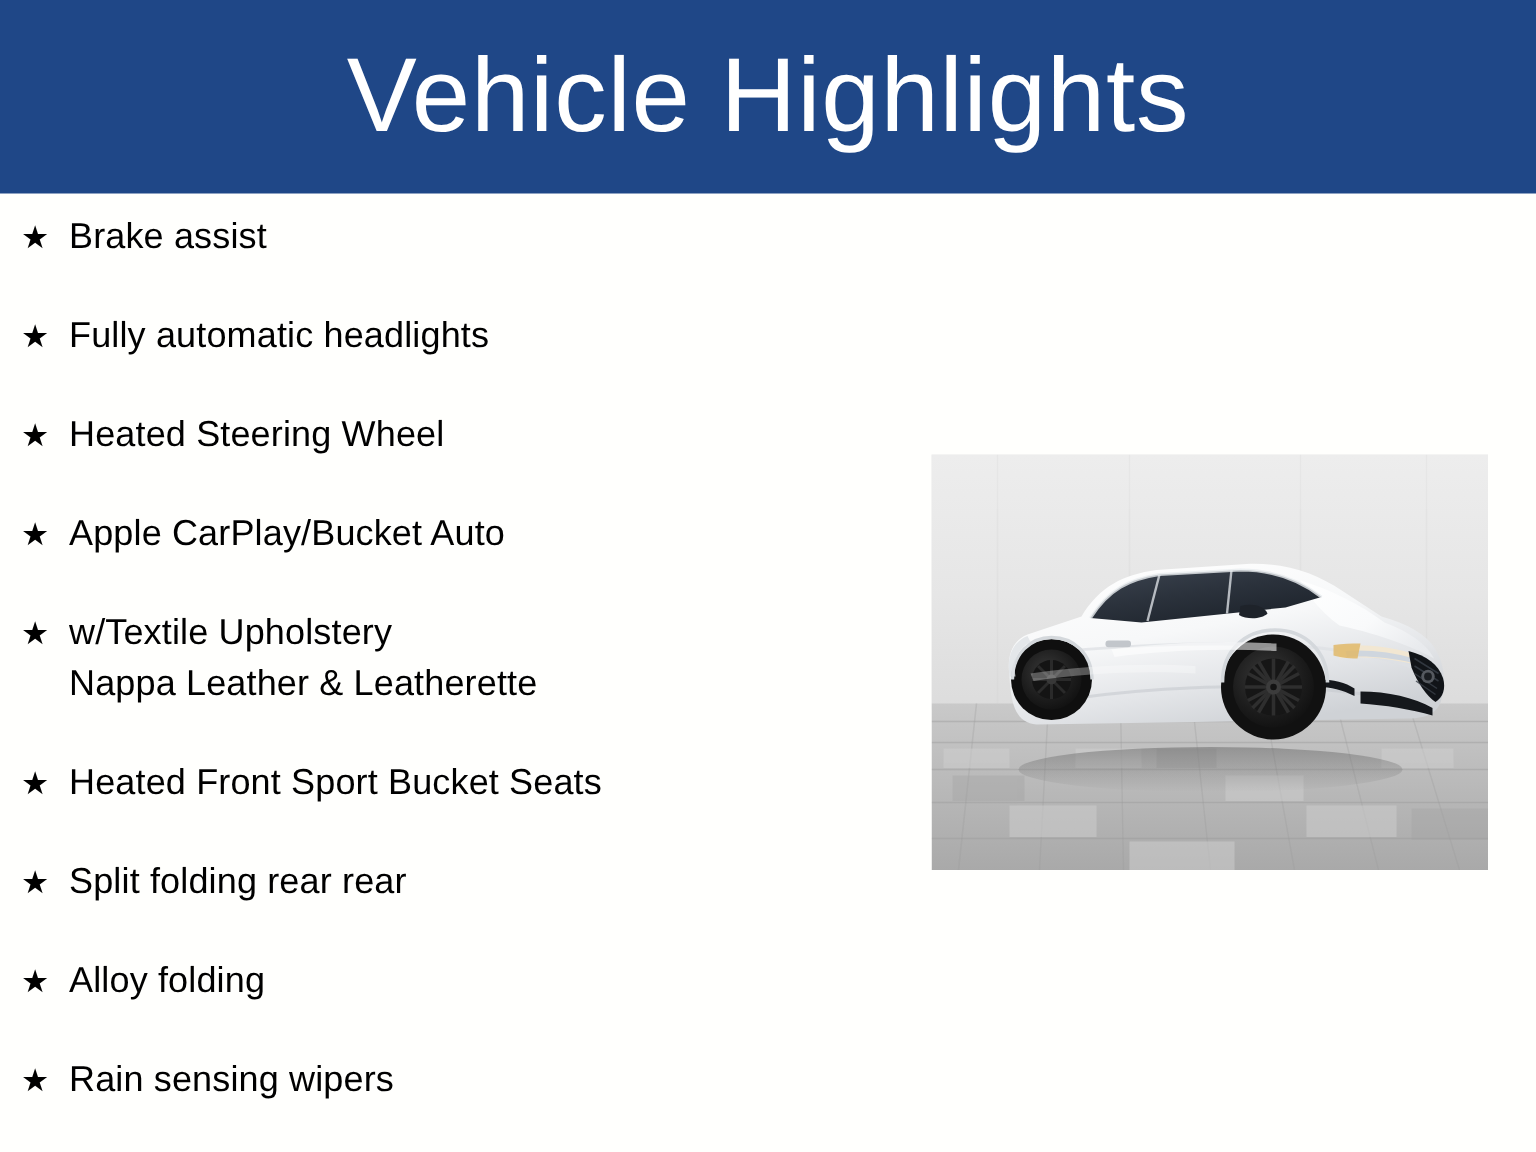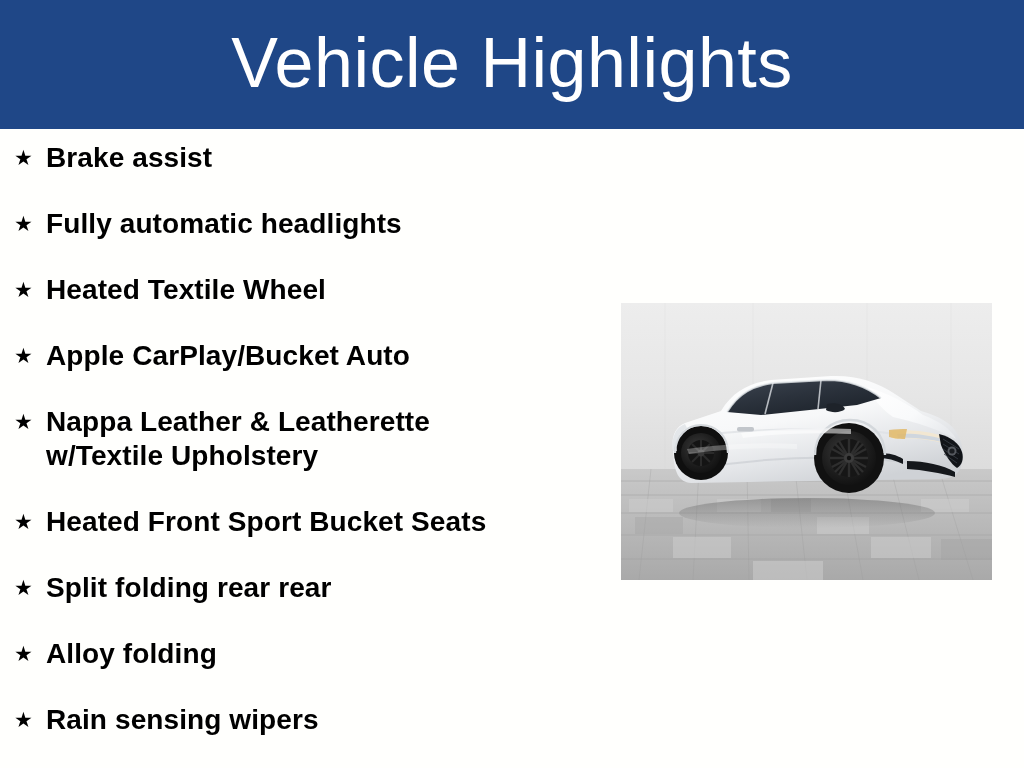--- a/index.html
+++ b/index.html
@@ -70,22 +70,22 @@
     font-size: 21px;
     line-height: 34px;
     text-align: left;
     padding-left: 2px;
     box-sizing: border-box;
   }
   .feature-label {
     flex: 1 1 auto;
     color: #000000;
     font-family: "Liberation Sans", sans-serif;
-    font-size: 28px;
-    font-weight: bold;
+    font-size: 24px;
+    font-weight: normal;
     line-height: 34px;
     letter-spacing: 0.1px;
   }
   .feature-label .wrap-line {
     display: block;
   }
 
   
   .vehicle-photo {
     position: absolute;
@@ -118,33 +118,33 @@
       <span class="feature-label">Brake assist</span>
     </li>
 
     <li class="feature-item">
       <span class="feature-bullet">★</span>
       <span class="feature-label">Fully automatic headlights</span>
     </li>
 
     <li class="feature-item">
       <span class="feature-bullet">★</span>
-      <span class="feature-label">Heated Textile Wheel</span>
+      <span class="feature-label">Heated Steering Wheel</span>
     </li>
 
     <li class="feature-item">
       <span class="feature-bullet">★</span>
       <span class="feature-label">Apple CarPlay/Bucket Auto</span>
     </li>
 
     <li class="feature-item">
       <span class="feature-bullet">★</span>
       <span class="feature-label">
+        <span class="wrap-line">w/Textile Upholstery</span>
         <span class="wrap-line">Nappa Leather &amp; Leatherette</span>
-        <span class="wrap-line">w/Textile Upholstery</span>
       </span>
     </li>
 
     <li class="feature-item">
       <span class="feature-bullet">★</span>
       <span class="feature-label">Heated Front Sport Bucket Seats</span>
     </li>
 
     <li class="feature-item">
       <span class="feature-bullet">★</span>

